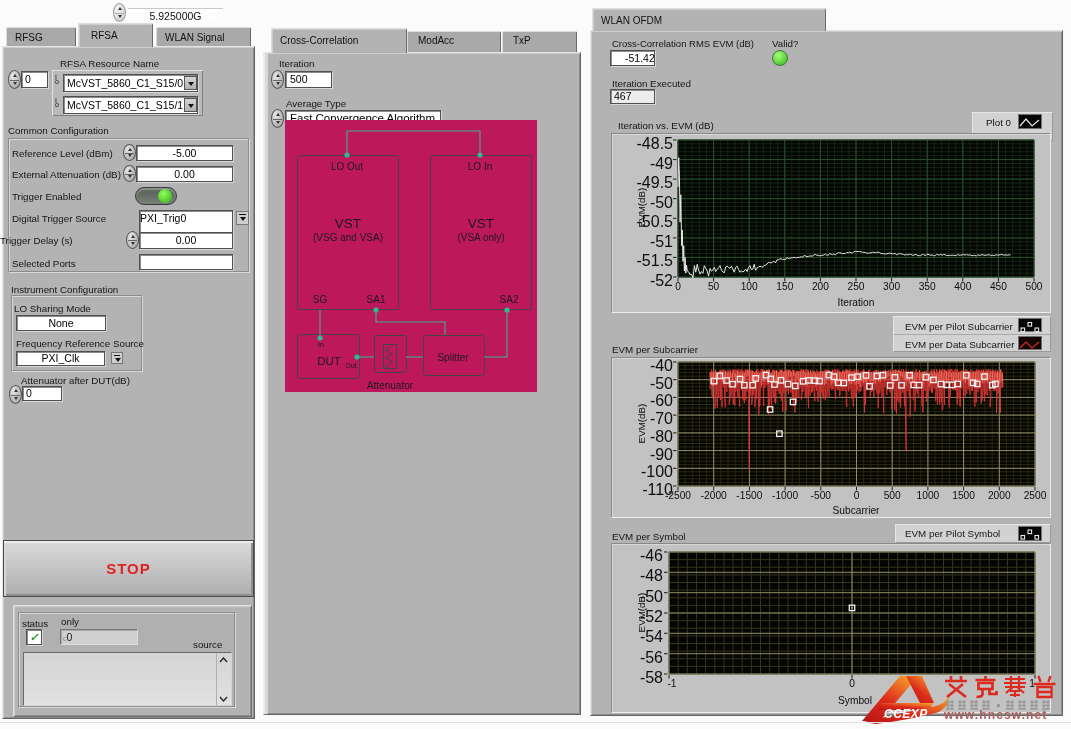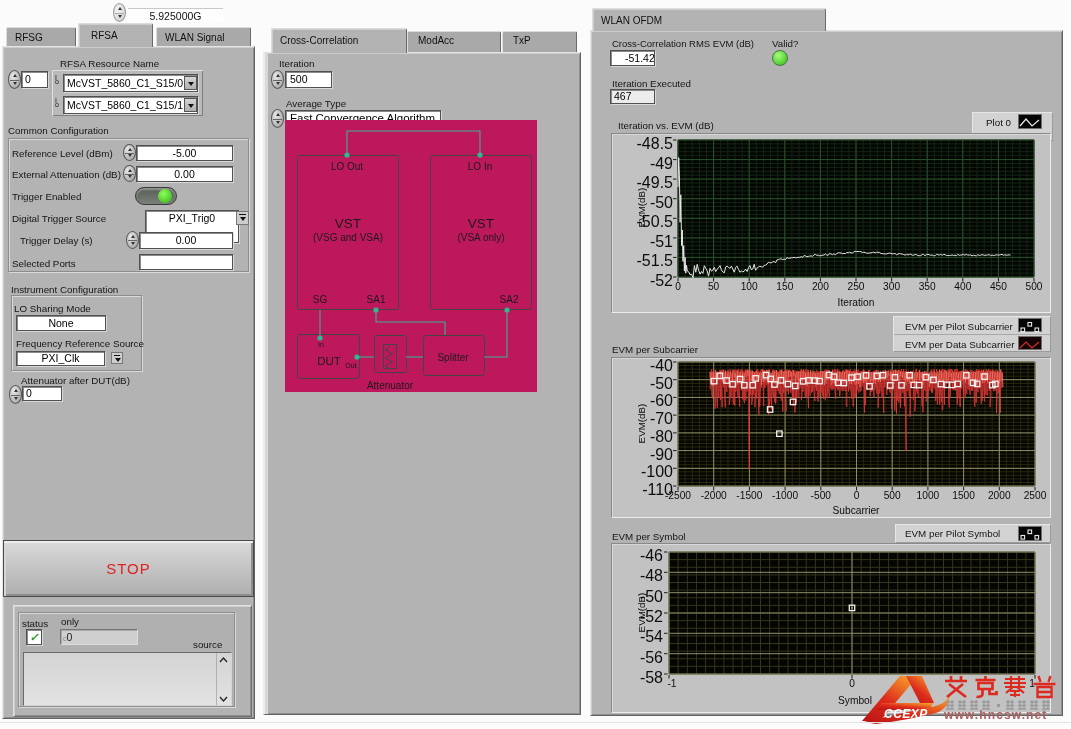--- a/index.html
+++ b/index.html
@@ -60,44 +60,44 @@
 <div class="fld" style="left:136px;top:145px;width:97px;height:16px;line-height:14px;text-align:center">-5.00</div>
 <div class="lbl" style="left:12px;top:169px">External Attenuation (dB)</div>
 <div class="spin" style="left:123px;top:165px;height:17px">
       <i></i>
     </div>
 <div class="fld" style="left:136px;top:166px;width:97px;height:16px;line-height:14px;text-align:center">0.00</div>
 <div class="lbl" style="left:12px;top:191px">Trigger Enabled</div>
 <div class="abs" style="left:135px;top:187px;width:42px;height:18px;border-radius:9px;background:linear-gradient(#565b56,#7a807a);border:1px solid #3a3a3a;box-shadow:inset 0 2px 2px rgba(255,255,255,.35)"></div>
 <div class="abs" style="left:158px;top:189px;width:14px;height:14px;border-radius:50%;background:radial-gradient(circle at 40% 35%,#8dff5a,#2fae12)"></div>
 <div class="lbl" style="left:12px;top:213px">Digital Trigger Source</div>
-<div class="fld" style="left:145px;top:210px;width:94px;height:33px;line-height:15px;text-align:center">PXI_Trig0</div>
+<div class="fld" style="left:139px;top:210px;width:94px;height:33px;line-height:15px;text-align:left">PXI_Trig0</div>
 <div class="iob" style="left:236px;top:211px;width:13px;height:14px"></div>
-<div class="lbl" style="left:20px;top:235px">Trigger Delay (s)</div>
+<div class="lbl" style="left:0;top:235px">Trigger Delay (s)</div>
 <div class="spin" style="left:126px;top:231px;height:18px">
       <i></i>
     </div>
 <div class="fld" style="left:139px;top:232px;width:94px;height:17px;line-height:15px;text-align:center">0.00</div>
 <div class="lbl" style="left:12px;top:258px">Selected Ports</div>
 <div class="fld" style="left:139px;top:254px;width:94px;height:16px"></div>
 
 <div class="lbl" style="left:11px;top:284px">Instrument Configuration</div>
 <div class="grp" style="left:11px;top:295px;width:131px;height:76px"></div>
 <div class="lbl" style="left:14px;top:303px">LO Sharing Mode</div>
 <div class="fld" style="left:16px;top:315px;width:90px;height:16px;line-height:14px;text-align:center">None</div>
 <div class="lbl" style="left:16px;top:338px">Frequency Reference Source</div>
 <div class="fld" style="left:16px;top:351px;width:89px;height:15px;line-height:13px;text-align:center">PXI_Clk</div>
 <div class="iob" style="left:111px;top:352px;width:12px;height:12px"></div>
 <div class="lbl" style="left:21px;top:375px">Attenuator after DUT(dB)</div>
 <div class="spin" style="left:9px;top:385px;height:19px">
       <i></i>
     </div>
 <div class="fld" style="left:22px;top:386px;width:40px;height:15px;line-height:13px;padding-left:3px">0</div>
 
-<div class="abs" style="left:3px;top:540px;width:251px;height:57px;background:linear-gradient(#dadada,#aeaeae);border:1px solid #4a4a4a;box-shadow:inset 0 2px 0 #ededed,inset 2px 0 0 #d6d6d6,inset -2px -2px 0 #8e8e8e;text-align:center;line-height:55px;font-size:15px;font-weight:normal;color:#e02222;letter-spacing:1px">STOP</div>
+<div class="abs" style="left:3px;top:540px;width:251px;height:57px;background:linear-gradient(#dadada,#aeaeae);border:1px solid #4a4a4a;box-shadow:inset 0 2px 0 #ededed,inset 2px 0 0 #d6d6d6,inset -2px -2px 0 #8e8e8e;text-align:center;line-height:55px;font-size:15px;font-weight:bold;color:#e02222;letter-spacing:1px">STOP</div>
 
 <div class="abs" style="left:13px;top:605px;width:239px;height:112px;background:#b3b3b3;border:1px solid #6e6e6e;border-top-color:#e0e0e0;border-left-color:#e0e0e0;box-shadow:inset 1px 1px 0 #d0d0d0,inset -1px -1px 0 #8f8f8f"></div>
 <div class="grp" style="left:18px;top:612px;width:217px;height:95px;background:#b0b0b0"></div>
 <div class="lbl" style="left:22px;top:618px">status</div>
 <div class="lbl" style="left:61px;top:616px">only</div>
 <div class="fld" style="left:26px;top:629px;width:16px;height:16px;text-align:center;line-height:14px;color:#2f9e2f;font-weight:bold;font-size:11px;font-style:italic">✓</div>
 <div class="abs" style="left:60px;top:629px;width:78px;height:16px;background:#cfcfcf;border:1px solid #777;border-bottom-color:#ddd;border-right-color:#ddd;box-shadow:inset 1px 1px 0 #a8a8a8;font-size:10.5px;line-height:14px;color:#222"><span style="color:#8a8a8a;font-size:7px">&nbsp;c</span>0</div>
 <div class="lbl" style="left:193px;top:639px">source</div>
 <div class="abs" style="left:23px;top:652px;width:209px;height:54px;background:linear-gradient(#d4d4d4,#e2e2e2);border:1px solid #6a6a6a;border-bottom-color:#d5d5d5;border-right-color:#d5d5d5"></div>
 <div class="abs" style="left:216px;top:653px;width:15px;height:52px;border-left:1px solid #b0b0b0"></div>

